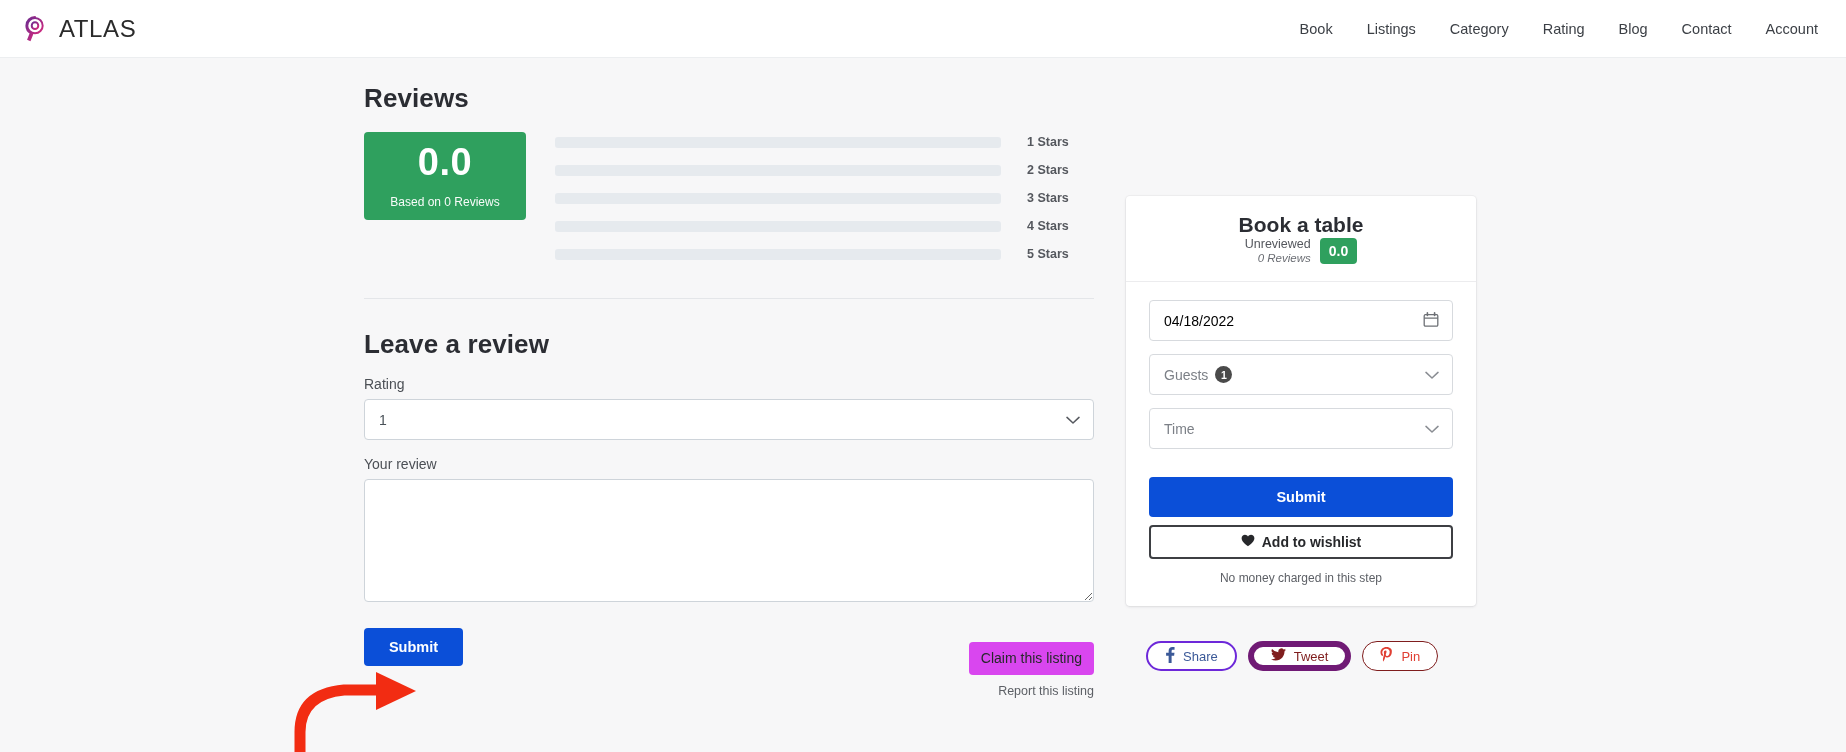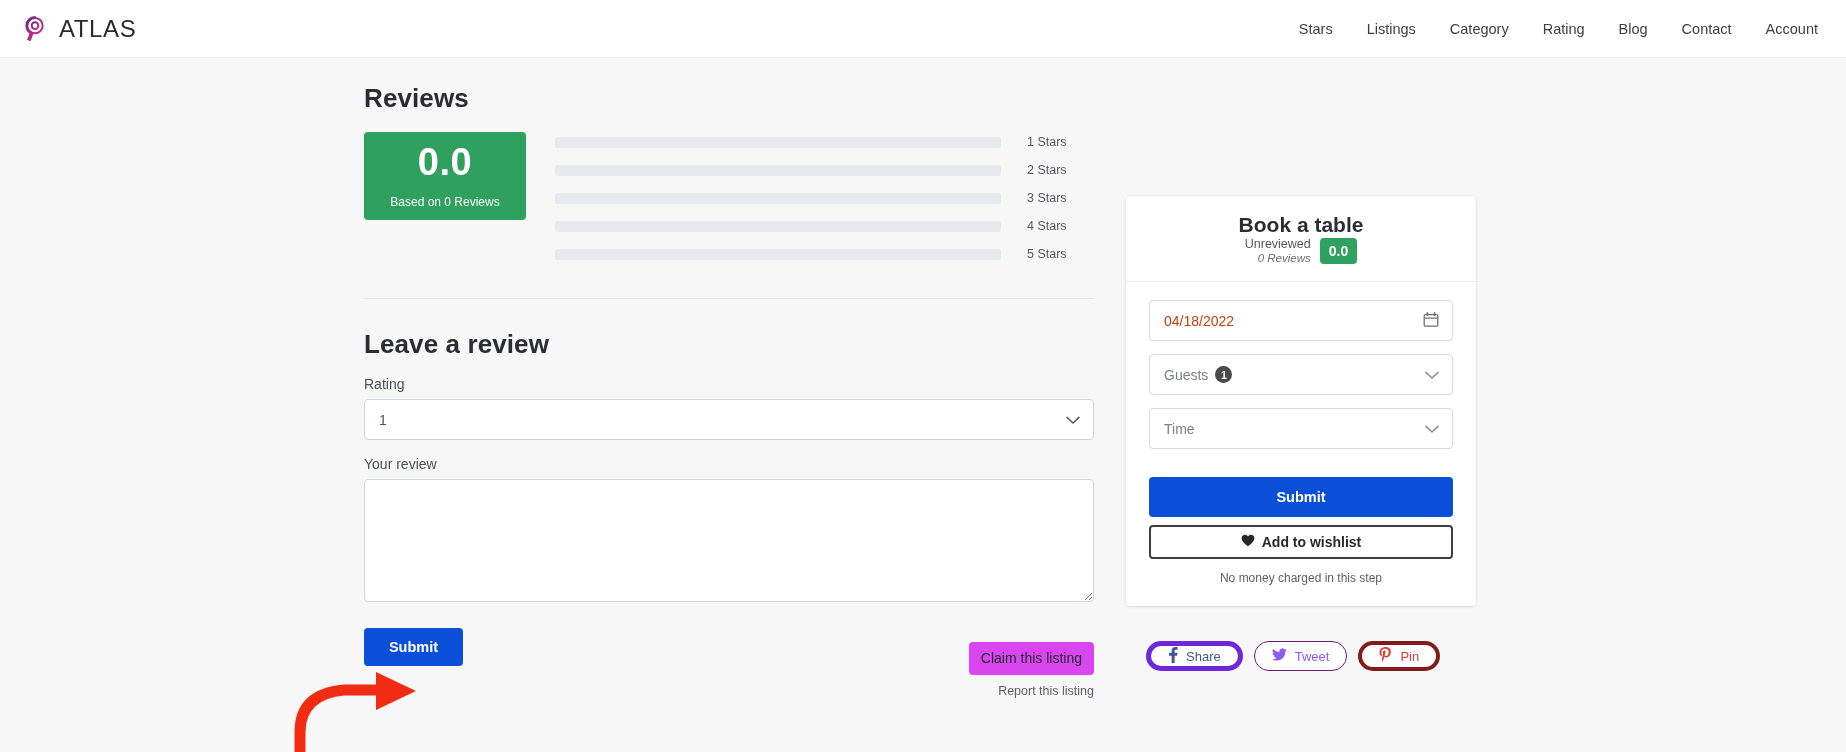--- a/index.html
+++ b/index.html
@@ -131,21 +131,21 @@
     position: absolute;
     left: 0; top: 0; bottom: 0;
     background: #2fa05e;
     border-radius: 3px;
   }
   .labels-col { padding-top: 0px; }
   .bar-label {
     height: 11px;
     margin-bottom: 17px;
     font-size: 12.5px;
-    font-weight: 400;
+    font-weight: 700;
     color: #55585e;
     line-height: 11px;
     white-space: nowrap;
   }
   .bar-label:last-child { margin-bottom: 0; }
 
   
   .divider {
     height: 1px;
     background: #e4e6e9;
@@ -302,21 +302,21 @@
     border: 1px solid #d7dade;
     border-radius: 4px;
     background: #fff;
     display: flex;
     align-items: center;
     padding: 0 38px 0 14px;
     margin-bottom: 13px;
     font-size: 14px;
     cursor: pointer;
   }
-  .bk-field.date { color: #c2410c; }
+  .bk-field.date { color: #000000; }
   .bk-field.ph { color: #7c8087; }
   .bk-field .fi-right {
     position: absolute;
     right: 13px;
     top: 50%;
     transform: translateY(-50%);
     pointer-events: none;
   }
   .guest-pill {
     display: inline-flex;
@@ -384,23 +384,23 @@
     background: #fff;
     display: flex;
     align-items: center;
     gap: 8px;
     padding: 0 17px;
     font-size: 13px;
     cursor: pointer;
     font-family: "Liberation Sans", sans-serif;
     white-space: nowrap;
   }
-  .share-fb { border: 5px solid #6d28d9; color: #3b5998; text-align: center; }
-  .share-tw { border: 1px solid #701a75; color: #8b5cf6; }
-  .share-pin { border: 4px solid #7f1d1d; color: #e03f33; }
+  .share-fb { border: 2px solid #6d28d9; color: #3b5998; text-align: center; }
+  .share-tw { border: 6px solid #701a75; color: #7f1d1d; }
+  .share-pin { border: 1px solid #7f1d1d; color: #e03f33; }
 </style>
 </head>
 <body>
 
 <header class="site-header">
 
   <div class="brand">
     <span>
       <svg class="brand-mark" viewBox="0 0 32 32" aria-hidden="true">
         <defs>
@@ -411,21 +411,21 @@
         </defs>
         <path d="M16 3.2c-5.1 0-9.2 4.1-9.2 9.2 0 3.4 1.9 6.4 4.7 7.9l-2.6 6.6 1.7 .7 2.9-7.3" fill="none" stroke="url(#pinGrad)" stroke-width="2.1" stroke-linecap="round"></path>
         <circle cx="16" cy="12.4" r="8.2" fill="none" stroke="url(#pinGrad)" stroke-width="2.1"></circle>
         <circle cx="16" cy="12.4" r="3.5" fill="none" stroke="url(#pinGrad)" stroke-width="2.1"></circle>
       </svg>
     </span>
     <span class="brand-text">ATLAS</span>
   </div>
 
   <nav class="main-nav">
-    <a class="nav-link" href="#">Stars</a>
+    <a class="nav-link" href="#">Book</a>
     <a class="nav-link" href="#">Listings</a>
     <a class="nav-link" href="#">Category</a>
     <a class="nav-link" href="#">Rating</a>
     <a class="nav-link" href="#">Blog</a>
     <a class="nav-link" href="#">Contact</a>
     <a class="nav-link" href="#">Account</a>
   </nav>
 </header>
 
 <div class="page">

